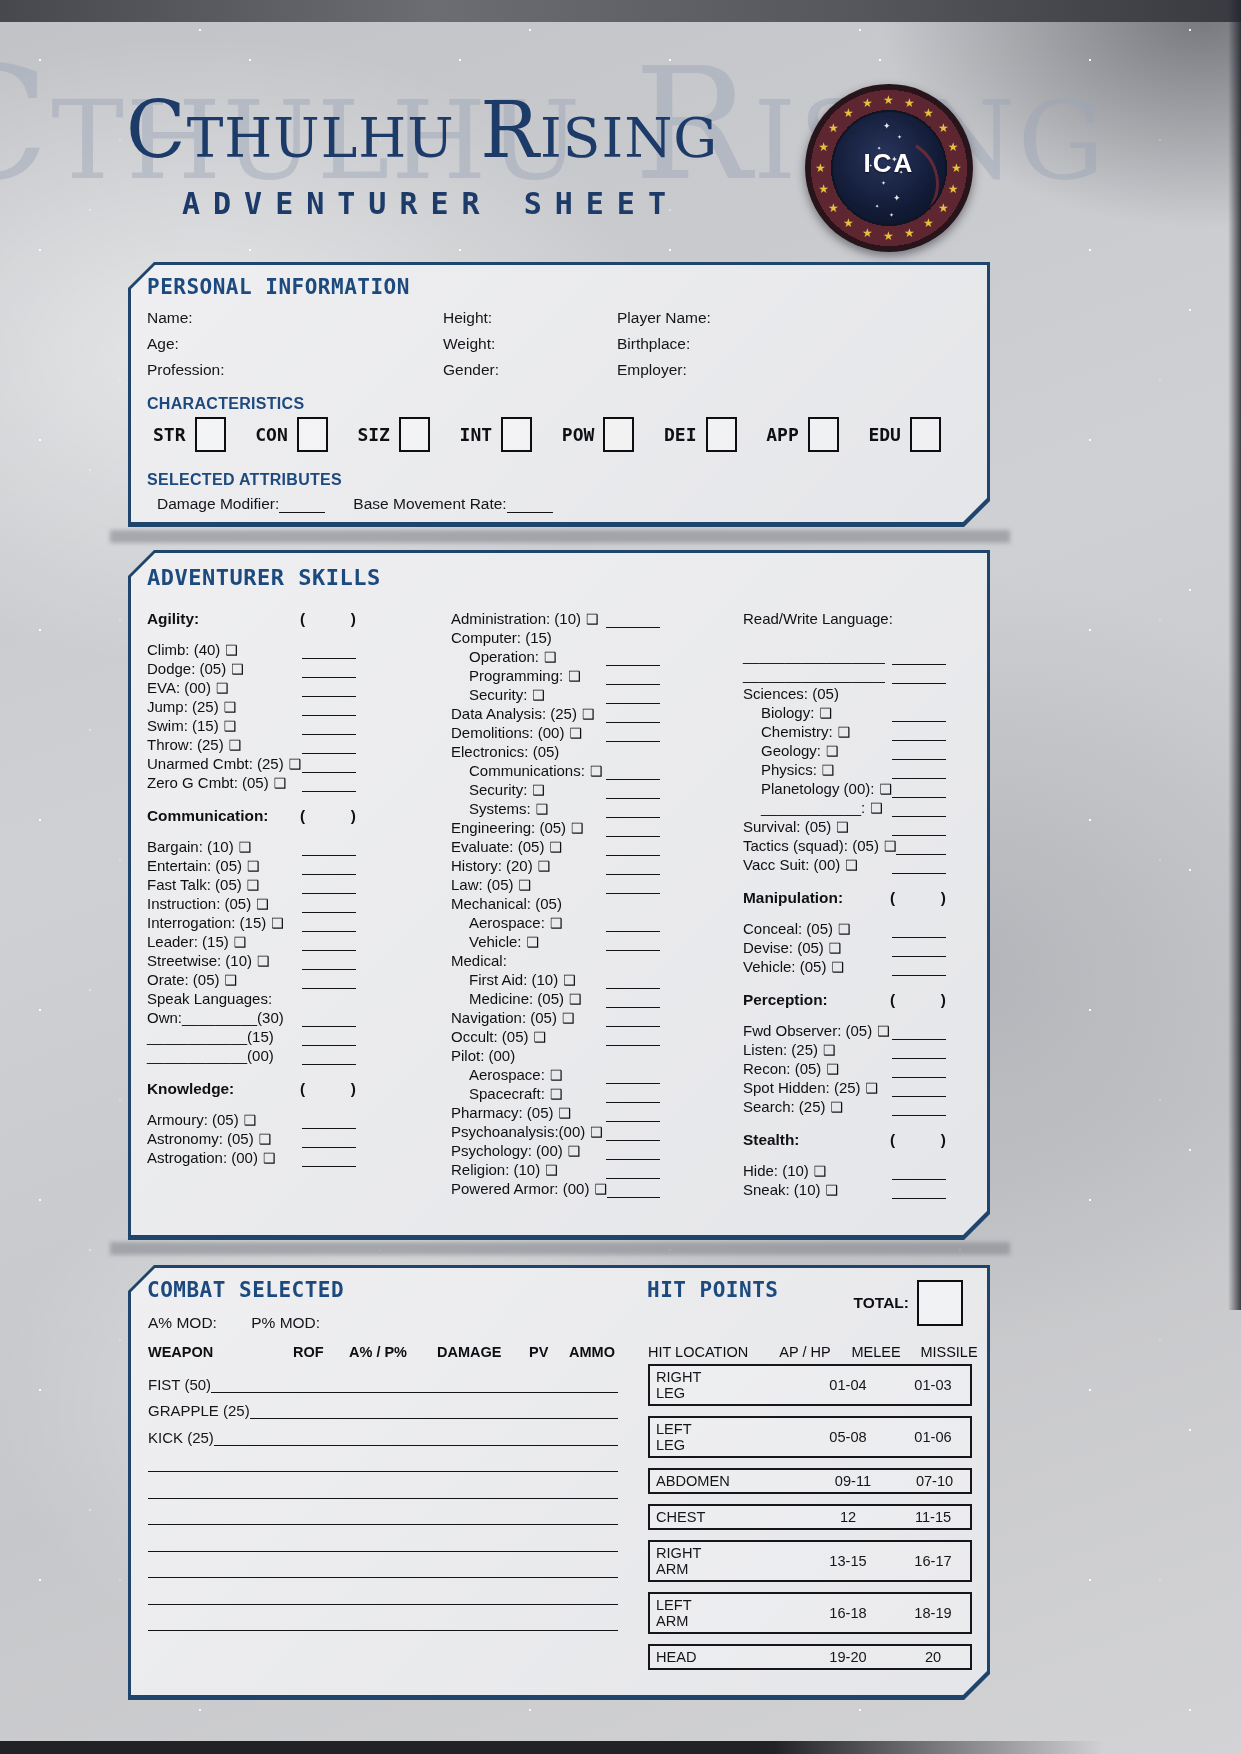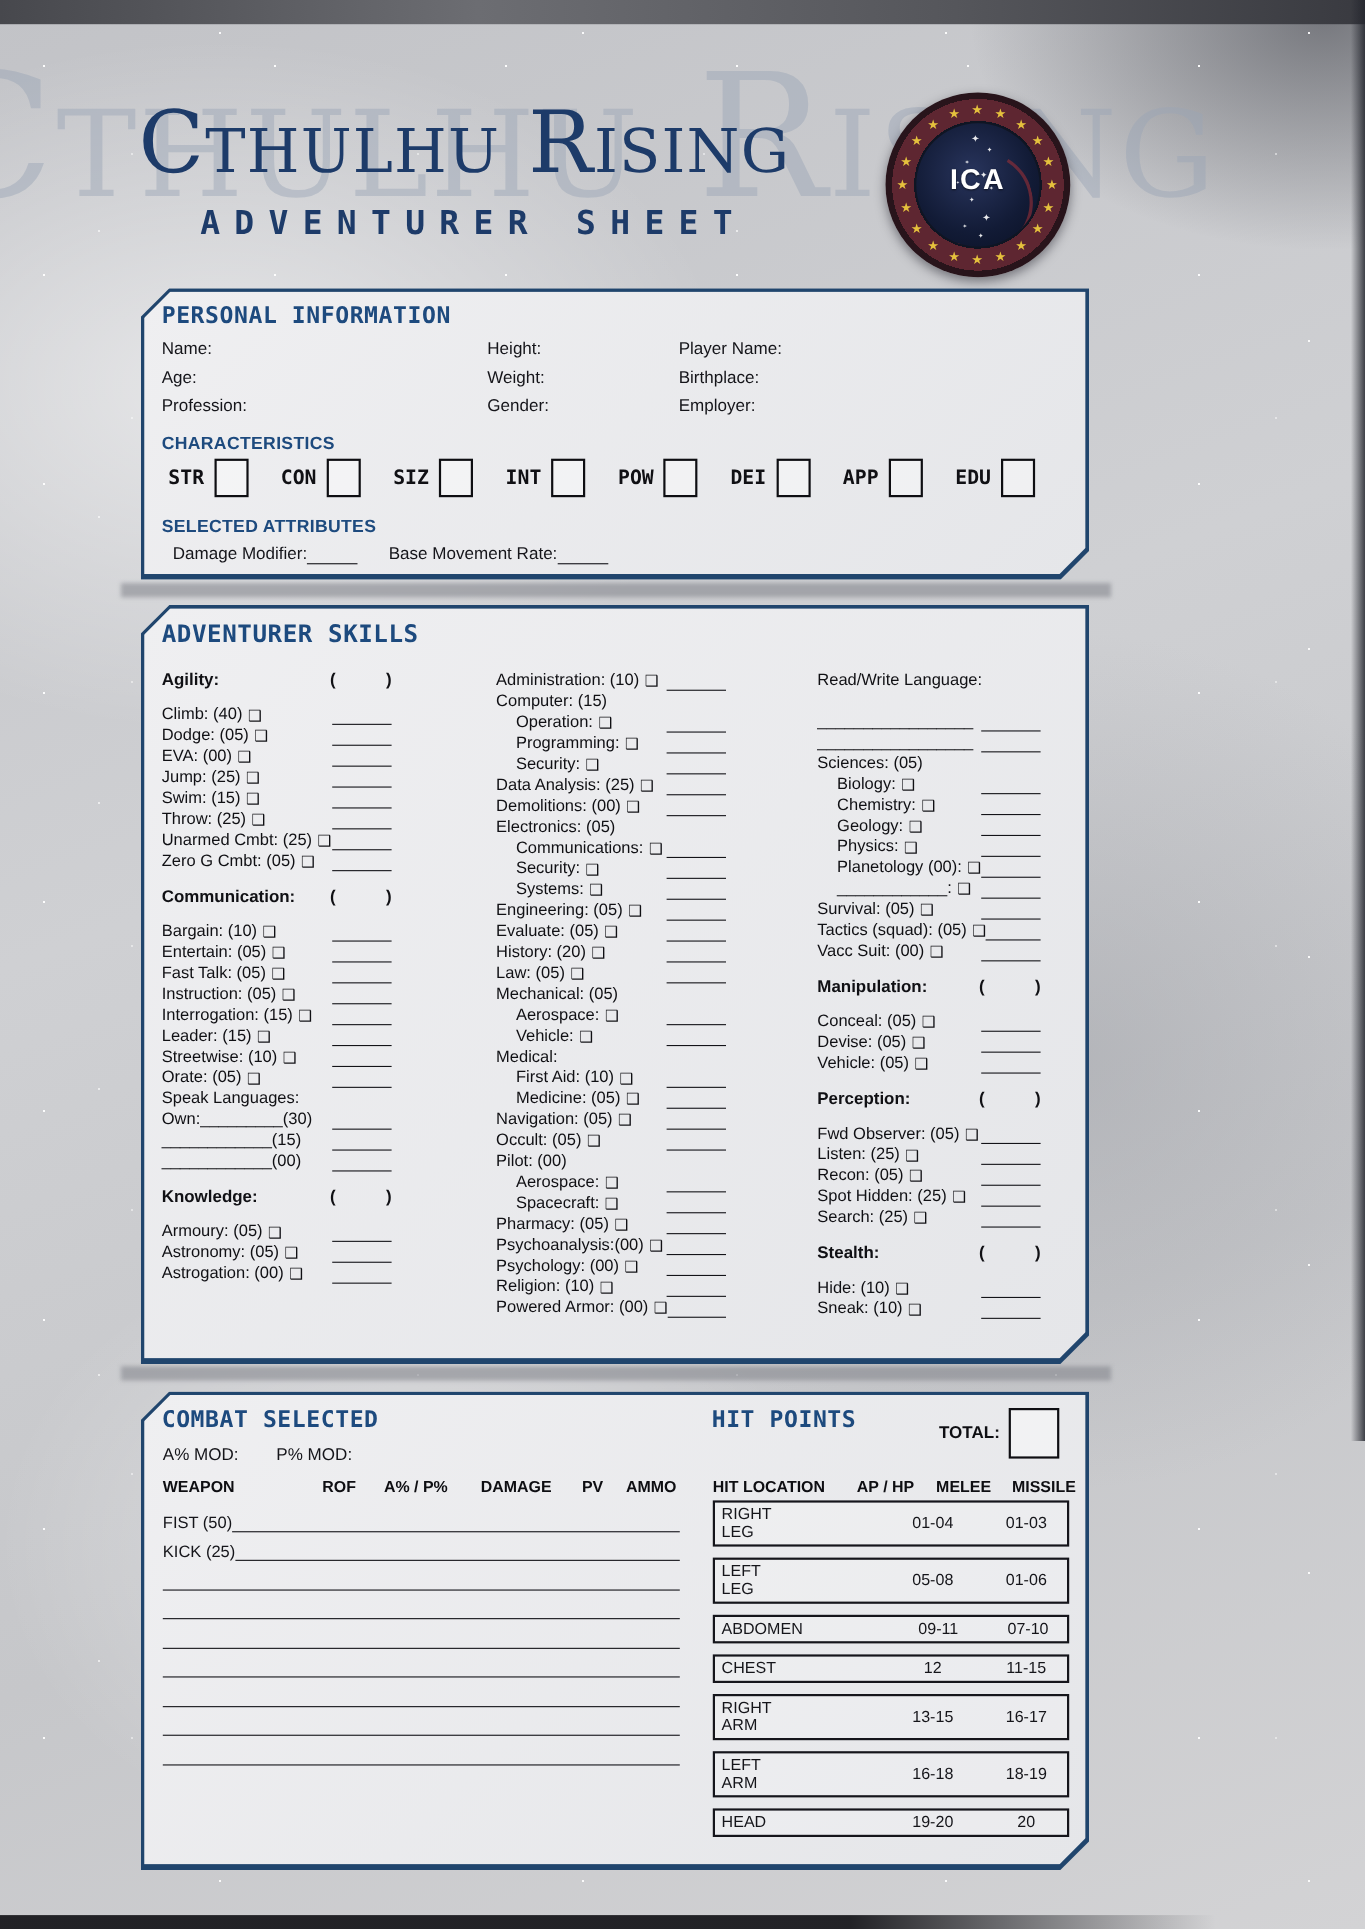--- a/index.html
+++ b/index.html
@@ -95,21 +95,21 @@
   .t-hit{left:516px;}
   .mods{position:absolute;left:17px;top:46px;font-size:15.5px;color:#15151a;}
   .mods span{margin-right:30px;}
   .total{position:absolute;left:630px;top:26px;width:148px;text-align:right;font-weight:bold;font-size:15.5px;color:#0e0e12;}
   .total-box{position:absolute;left:786px;top:12px;width:42px;height:42px;border:2.5px solid #0e0e12;background:rgba(255,255,255,.4);}
   .whead{position:absolute;left:17px;top:76px;display:flex;font-weight:bold;font-size:14.5px;color:#0e0e12;}
   .wh0{width:145px;} .wh1{width:56px;} .wh2{width:88px;} .wh3{width:92px;} .wh4{width:40px;} .wh5{width:60px;}
   .wrows{position:absolute;left:17px;top:98px;width:470px;}
   .wrow{display:flex;align-items:flex-end;height:26.5px;font-size:15px;color:#15151a;}
   .wfill{flex:1;height:16px;border-bottom:1.8px solid #131318;}
-  .hhead{position:absolute;left:517px;top:76px;display:flex;font-weight:bold;font-size:14.5px;color:#0e0e12;}
+  .hhead{position:absolute;left:517px;top:76px;display:flex;font-weight:normal;font-size:14.5px;color:#0e0e12;}
   .hh0{width:124px;} .hh1{width:66px;text-align:center;} .hh2{width:76px;text-align:center;} .hh3{width:70px;text-align:center;}
   .hrows{position:absolute;left:517px;top:96px;}
   .hrow{width:308px;border:2px solid #15151b;background:rgba(255,255,255,.2);display:flex;align-items:center;
     padding:3px 6px;margin-bottom:10px;font-size:14.6px;color:#15151a;gap:16px;}
   .hloc{flex:1;}
   .hap{width:58px;text-align:center;}
   .hmel{width:76px;text-align:center;}
   .hmis{width:62px;text-align:center;}
 </style>
 </head>
@@ -669,20 +669,24 @@
           <span class="wh wh3">DAMAGE</span>
           <span class="wh wh4">PV</span>
           <span class="wh wh5">AMMO</span>
         </div>
       <div class="wrows">
           <div class="wrow">
             <span class="wname">FIST (50)</span>
             <span class="wfill"></span>
           </div>
           <div class="wrow">
+            <span class="wname">GRAPPLE (25)</span>
+            <span class="wfill"></span>
+          </div>
+          <div class="wrow">
             <span class="wname">KICK (25)</span>
             <span class="wfill"></span>
           </div>
           <div class="wrow">
             <span class="wname"></span>
             <span class="wfill"></span>
           </div>
           <div class="wrow">
             <span class="wname"></span>
             <span class="wfill"></span>

